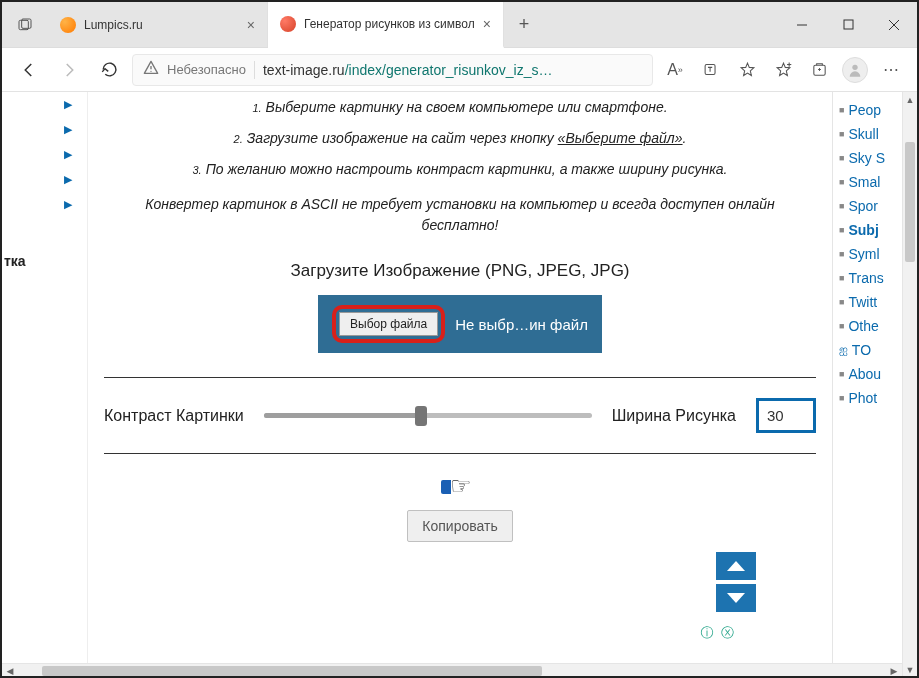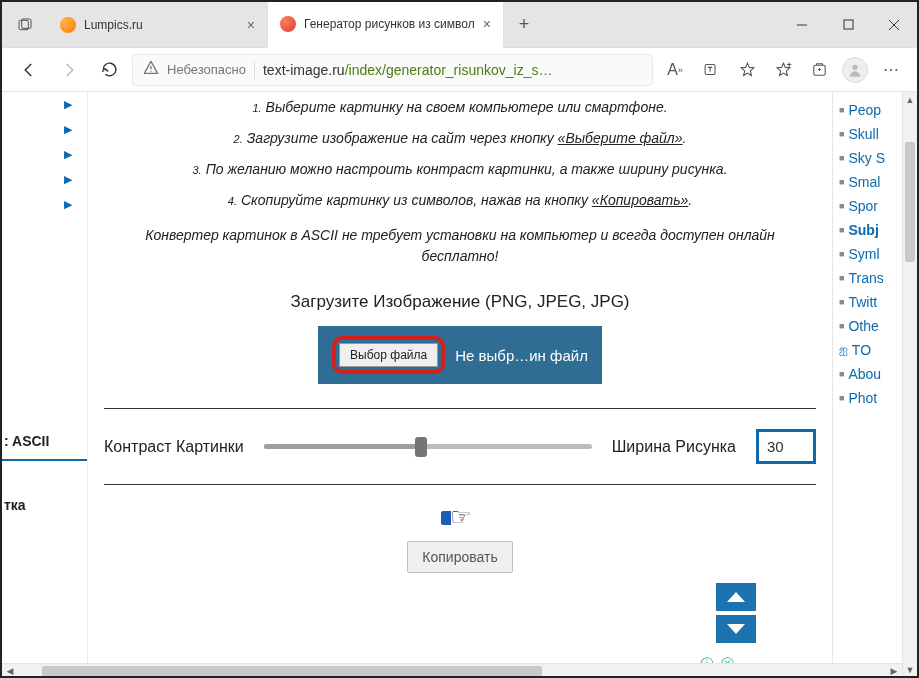--- a/index.html
+++ b/index.html
@@ -57,21 +57,21 @@
     border-bottom: 1px solid #e3e3e3;
     background: #fff;
   }
   .navbtn { width: 34px; height: 34px; display: flex; align-items: center; justify-content: center; border-radius: 4px; cursor: pointer; color: #555; }
   .navbtn.disabled { color: #bbb; }
   .url { flex: 1; display: flex; align-items: center; gap: 8px; padding: 0 10px; height: 32px; border: 1px solid #e8e8e8; border-radius: 4px; background: #fafafa; }
   .url .secicon { color: #777; }
   .url .sectext { color: #777; font-size: 13px; }
   .url .sep { width: 1px; height: 18px; background: #ddd; }
   .url .urltext { font-size: 14px; color: #333; white-space: nowrap; overflow: hidden; text-overflow: ellipsis; }
-  .url .urltext .faded { color: #4d7c0f; }
+  .url .urltext .faded { color: #0f766e; }
   .addricons { display: flex; gap: 4px; }
   .addricons .ico { width: 32px; height: 32px; display: flex; align-items: center; justify-content: center; color: #555; cursor: pointer; border-radius: 4px; }
   .avatar { width: 26px; height: 26px; border: 1px solid #ddd; border-radius: 50%; background: #eee; display:flex; align-items:center; justify-content:center; }
   
   .viewport { position: relative; height: 586px; background: #fdfdfd; overflow: hidden; }
   .scrollbar-v { position: absolute; right: 0; top: 0; bottom: 0; width: 15px; background: #f1f1f1; border-left: 1px solid #e5e5e5; }
   .scrollbar-v .thumb { position: absolute; top: 50px; left: 2px; right: 2px; height: 120px; background: #c8c8c8; border-radius: 2px; }
   .scrollbar-v .arrow { position: absolute; left: 0; right: 0; height: 16px; display: flex; align-items: center; justify-content: center; font-size: 9px; color: #666; }
   .scrollbar-v .arrow.up { top: 0; }
   .scrollbar-v .arrow.down { bottom: 0; }
@@ -236,21 +236,20 @@
 
 <div class="viewport">
   <div class="page">
 
     <div class="leftfrag">
       <div class="tri">▶</div>
       <div class="tri">▶</div>
       <div class="tri">▶</div>
       <div class="tri">▶</div>
       <div class="tri">▶</div>
-      <div class="lbl ascii">: ASCII</div>
       <div class="lbl tka">тка</div>
     </div>
 
     <div class="rightbar">
       <div class="link">
           <span class="bullet">■</span>
           <span class="txt">Peop</span>
         </div>
       <div class="link">
           <span class="bullet">■</span>
@@ -299,21 +298,20 @@
       <div class="link">
           <span class="bullet">■</span>
           <span class="txt">Phot</span>
         </div>
     </div>
 
     <div class="main">
       <div class="instr"><span class="num">1.</span><span>Выберите картинку на своем компьютере или смартфоне.</span></div>
       <div class="instr"><span class="num">2.</span><span>Загрузите изображение на сайт через кнопку </span><span class="ul">«Выберите файл»</span><span>.</span></div>
       <div class="instr"><span class="num">3.</span><span>По желанию можно настроить контраст картинки, а также ширину рисунка.</span></div>
-      <div class="instr"><span class="num">4.</span><span>Скопируйте картинку из символов, нажав на кнопку </span><span class="ul">«Копировать»</span><span>.</span></div>
       <div class="instr" style="margin-top:4px">Конвертер картинок в ASCII не требует установки на компьютер и всегда доступен онлайн бесплатно!</div>
 
       <div class="uploadlabel">Загрузите Изображение (PNG, JPEG, JPG)</div>
       <div class="uploadwrap">
         <div class="uploadbox">
           <span class="choosebtn-highlight">
             <button class="choosebtn">Выбор файла</button>
           </span>
           <span class="filestatus">Не выбр…ин файл</span>
         </div>

